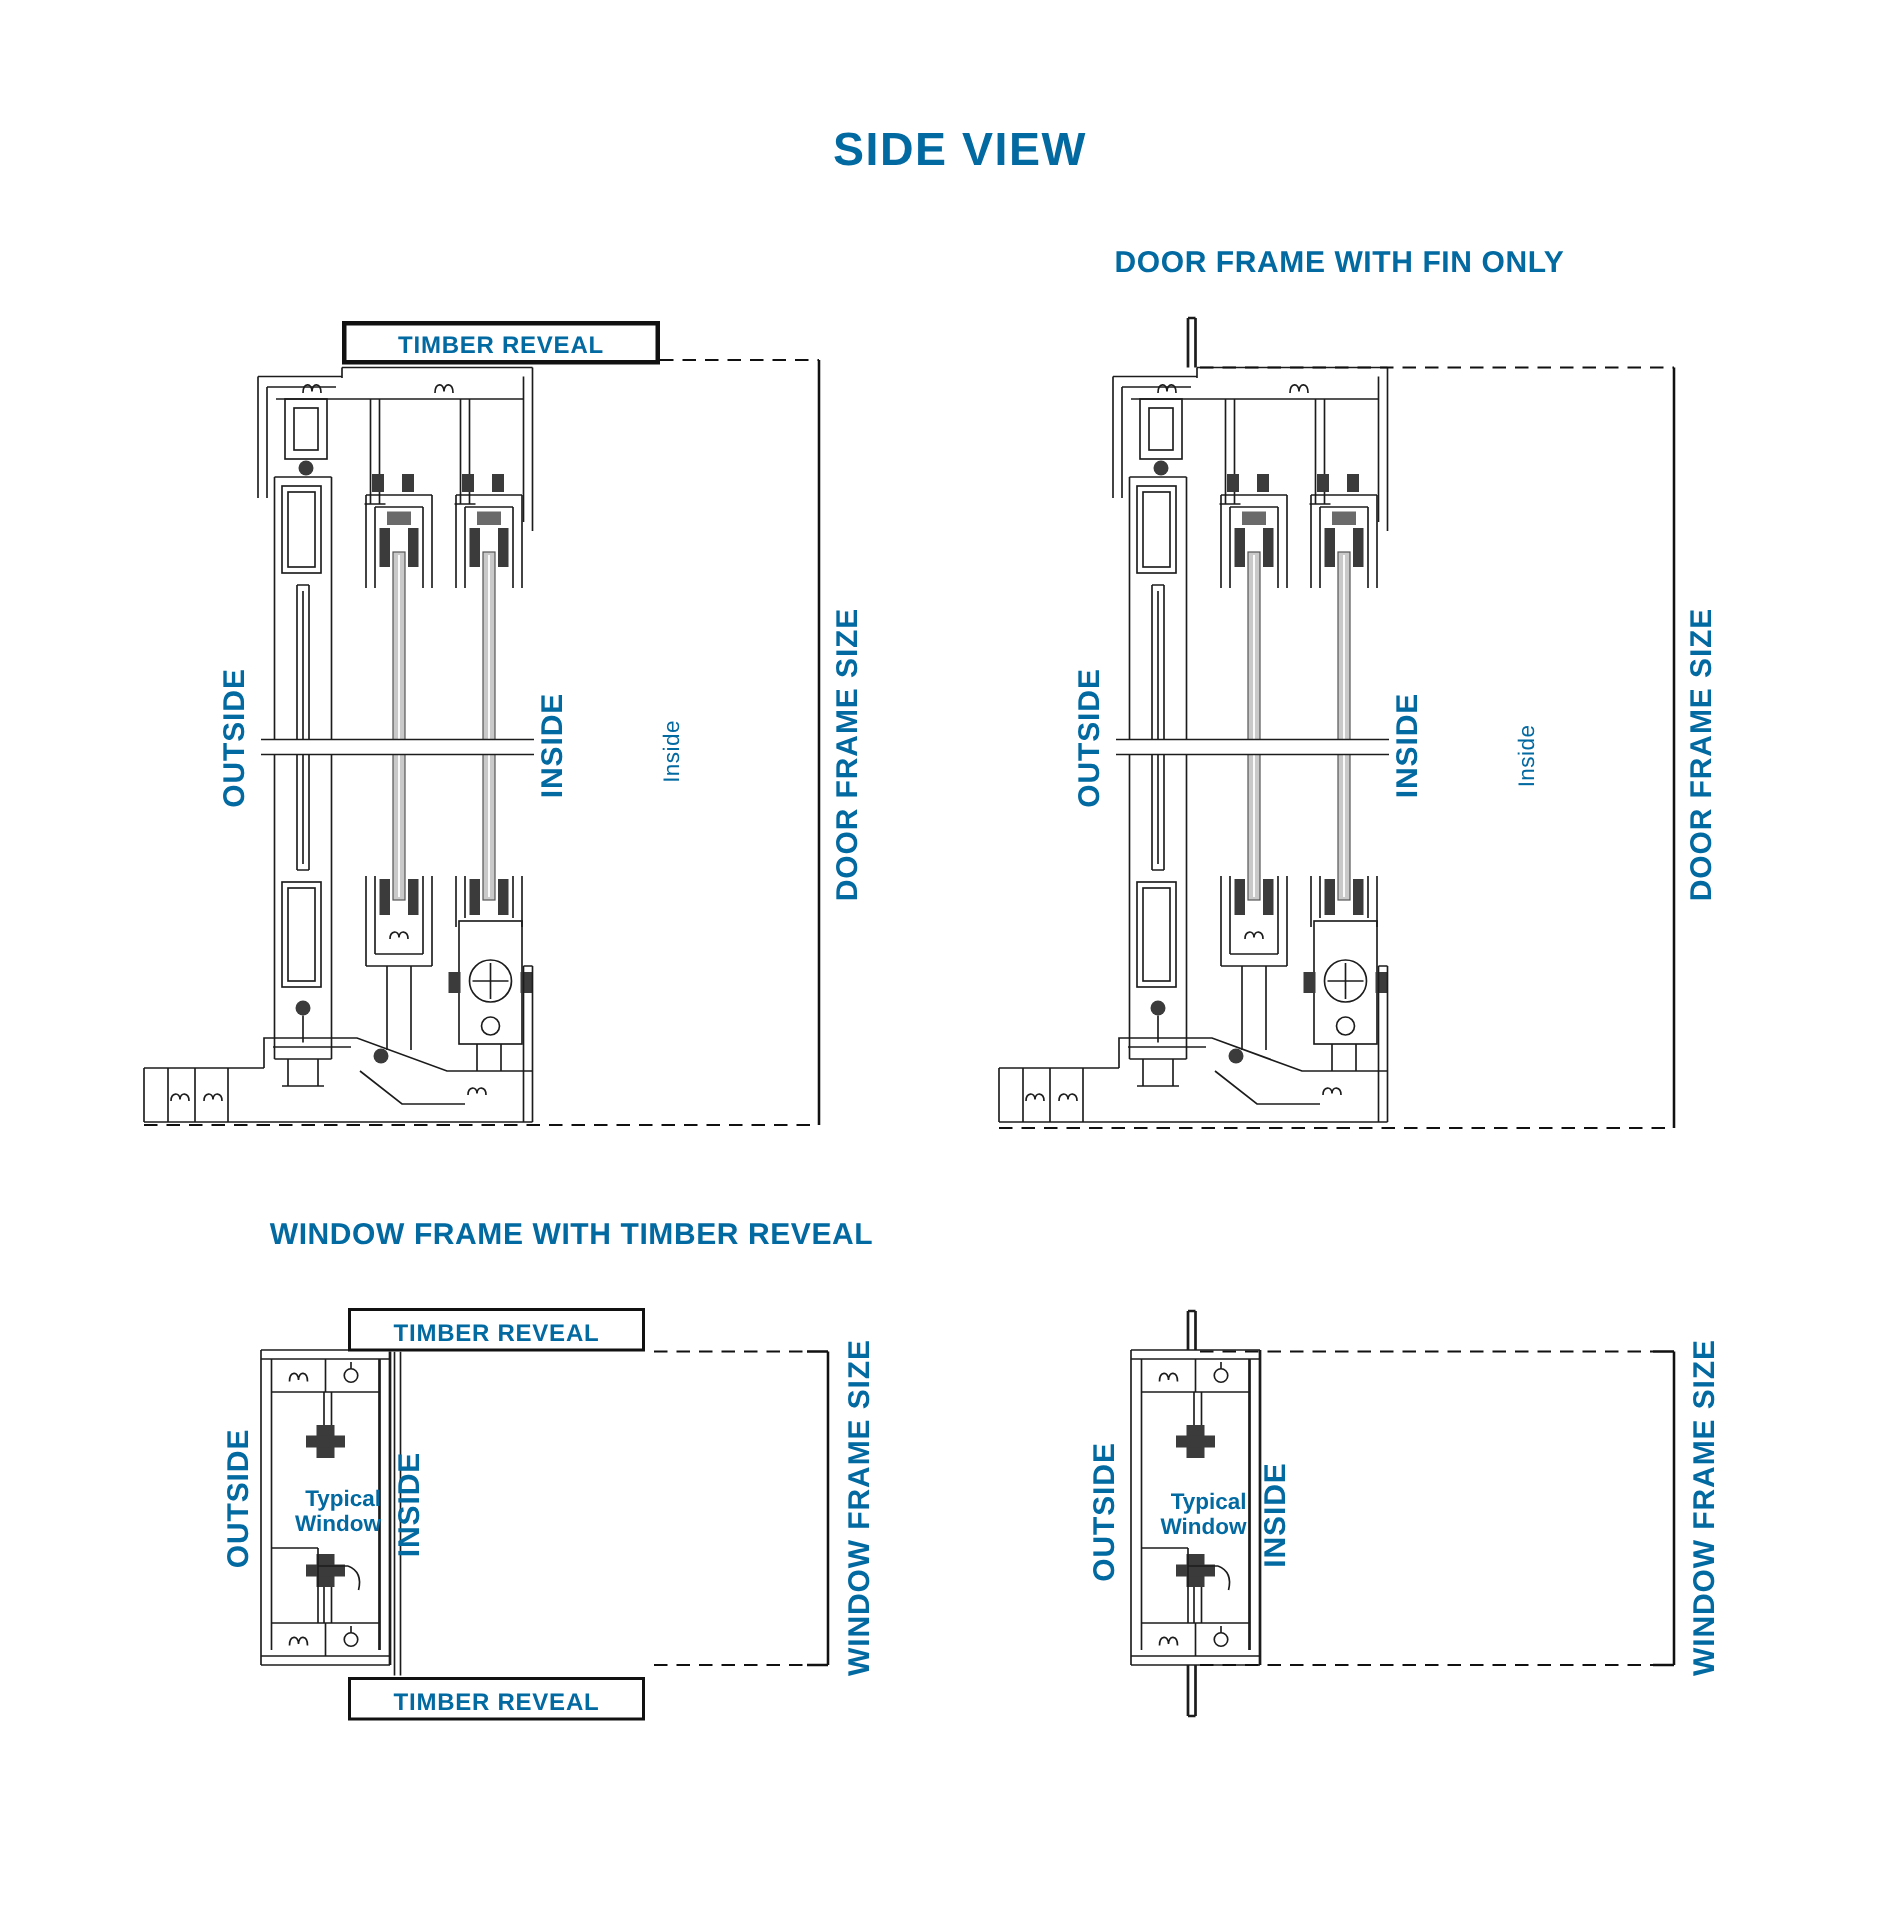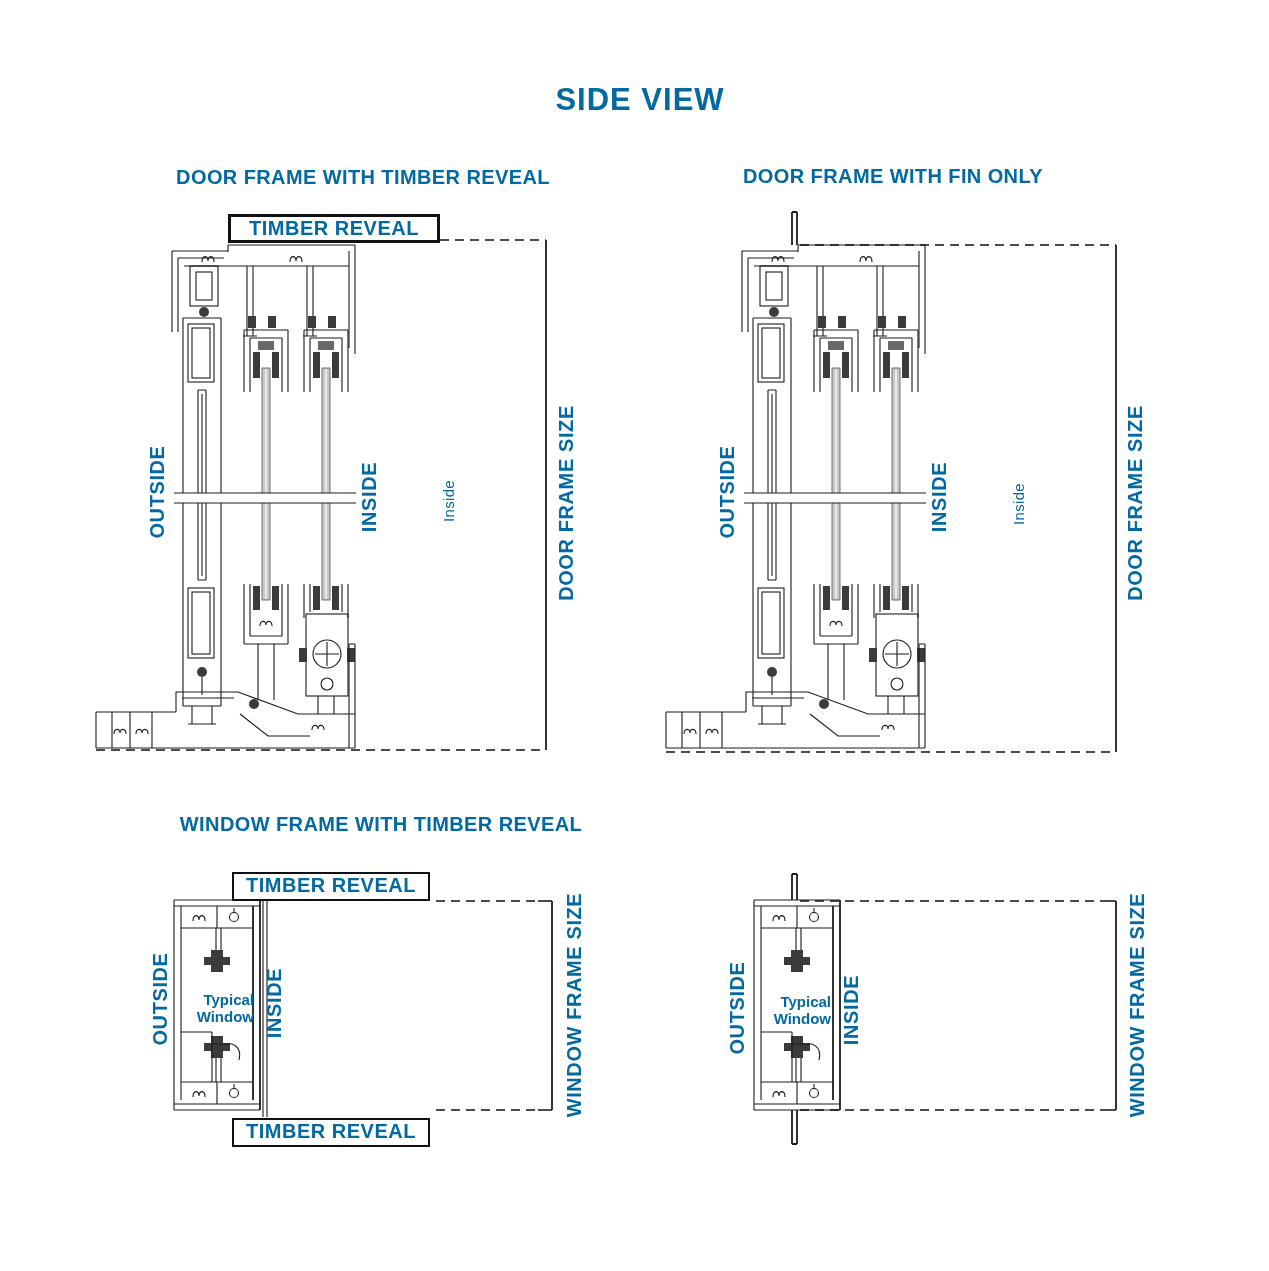--- a/index.html
+++ b/index.html
@@ -24,22 +24,22 @@
     position:absolute;transform:translate(-50%,-50%);
     font-size:20px;font-weight:bold;letter-spacing:0.4px;white-space:pre;
   }
   .vlab{
     position:absolute;transform:translate(-50%,-50%) rotate(-90deg);
     font-size:20px;font-weight:bold;letter-spacing:0.6px;white-space:nowrap;
   }
   .vlab.light{font-size:15px;font-weight:normal;letter-spacing:0.3px;}
   .revealbox{
     position:absolute;border:3px solid #111;background:#fff;
-    display:flex;align-items:flex-start;justify-content:center;
-    font-size:20px;font-weight:bold;letter-spacing:0.5px;white-space:pre;
+    display:flex;align-items:flex-end;justify-content:center;
+    font-size:16px;font-weight:bold;letter-spacing:0.5px;white-space:pre;
     box-sizing:border-box;z-index:3;
   }
   .winlabel{
     position:absolute;transform:translate(-50%,-50%);
     width:70px;text-align:right;font-size:15px;font-weight:bold;line-height:1.15;
   }
 </style>
 </head>
 <body>
 
@@ -173,21 +173,20 @@
       <path class="s2" d="M792,874 V900 M797,874 V900 M792,874 H797"></path>
       <path class="s2" d="M792,1110 V1144 M797,1110 V1144 M792,1144 H797"></path>
       <path class="dash" d="M800,901 H1102"></path>
       <path class="dash" d="M800,1110 H1102"></path>
       <path class="dim" d="M1102,901 H1116 M1116,901 V1110 M1116,1110 H1102"></path>
     </g>
   </svg>
 
   <div class="main-title" style="left:640px;top:100px">SIDE VIEW</div>
 
-  <div class="sec-title" style="left:363px;top:177px">DOOR FRAME WITH TIMBER REVEAL</div>
   <div class="sec-title" style="left:893px;top:176px">DOOR FRAME WITH FIN ONLY</div>
   <div class="sec-title" style="left:381px;top:824px">WINDOW FRAME WITH TIMBER REVEAL</div>
 
   <div class="revealbox" style="left:228px;top:214px;width:212px;height:29px">
     <span>TIMBER REVEAL</span>
   </div>
   <div class="revealbox" style="left:232px;top:872px;width:198px;height:29px;border-width:2.5px">
     <span>TIMBER REVEAL</span>
   </div>
   <div class="revealbox" style="left:232px;top:1118px;width:198px;height:29px;border-width:2.5px">

